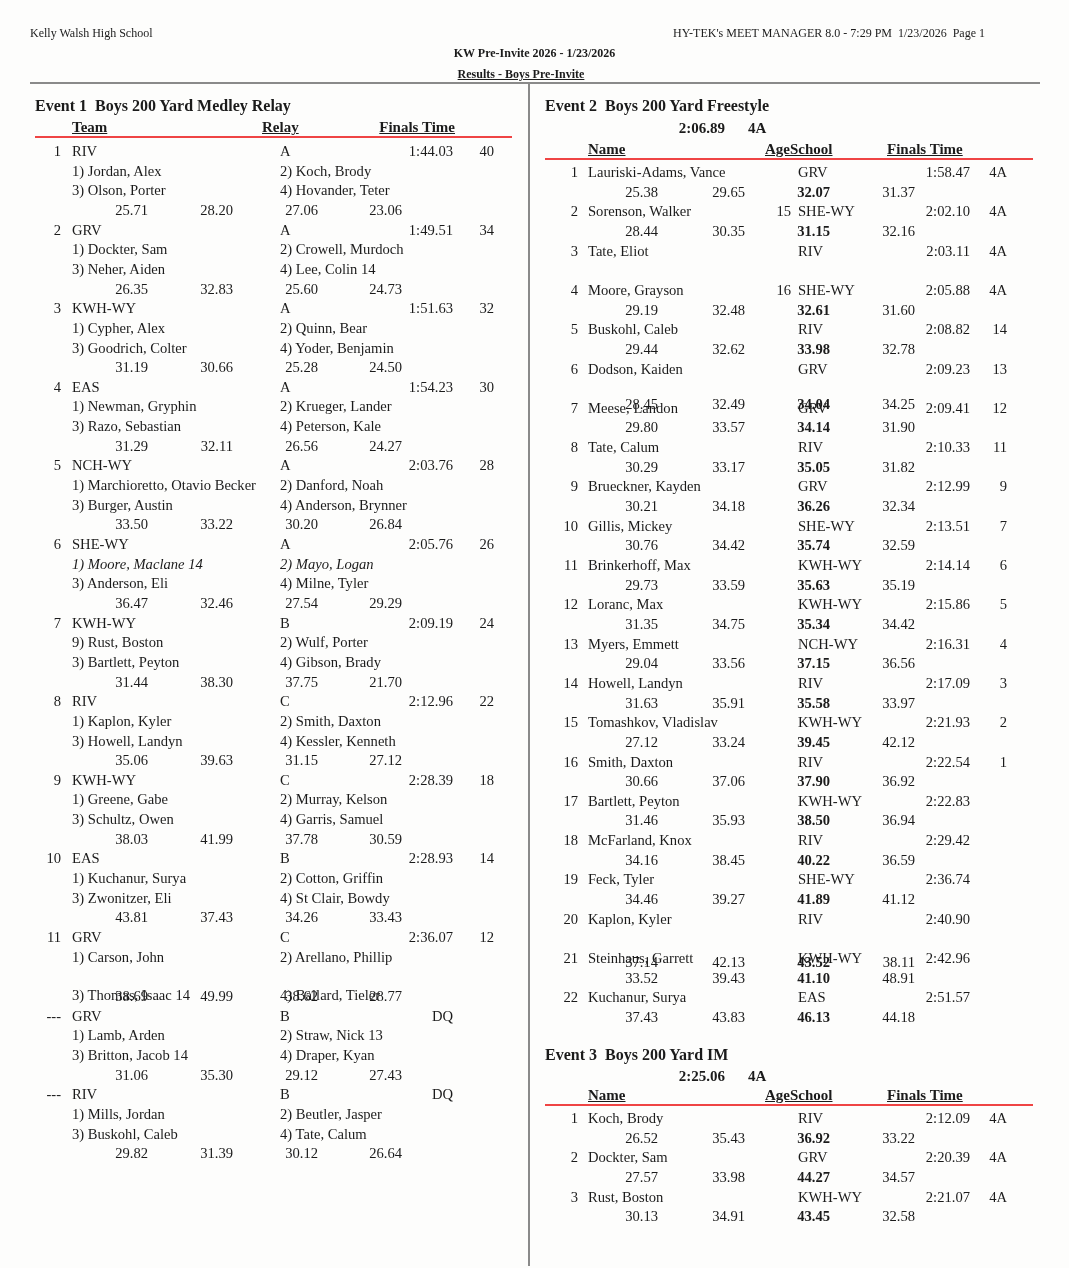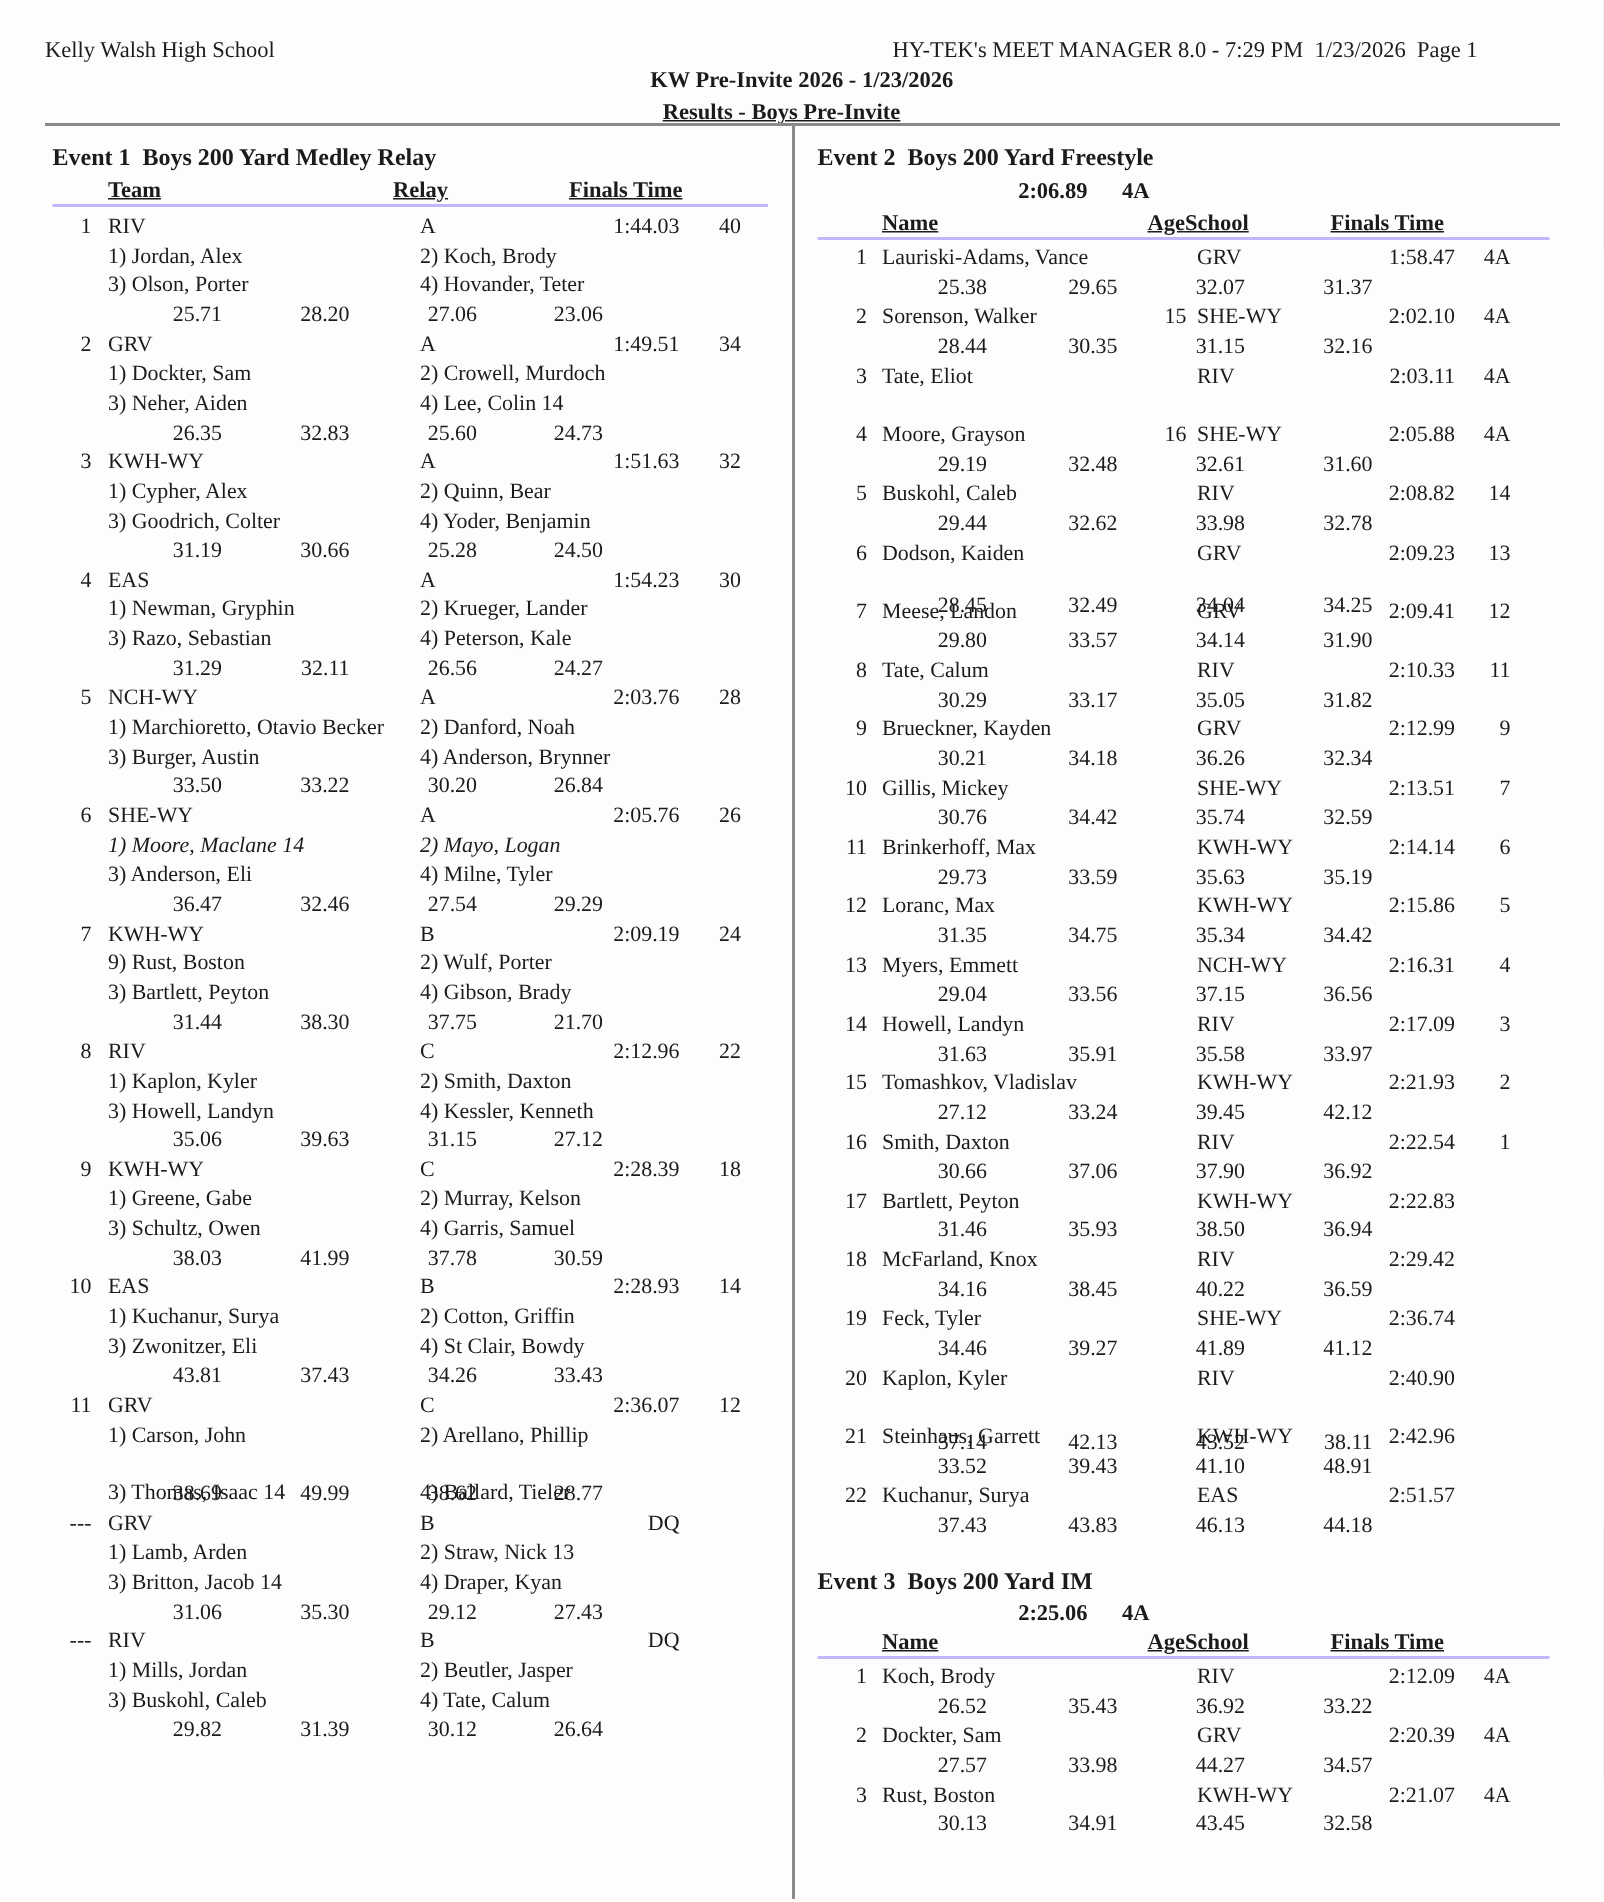--- a/index.html
+++ b/index.html
@@ -6,25 +6,25 @@
   .page{
     position:relative;
     width:1069px;height:1268px;
     background:#fdfdfc;
     font-family:"Liberation Serif","DejaVu Serif",serif;
     color:#1b1b1b;
     overflow:hidden;
   }
   .abs{position:absolute;white-space:pre;}
   .b{font-weight:bold;}
-  .hdr-line{font-size:15px;}
+  .hdr-line{font-size:12px;}
   .rule{position:absolute;background:#8a8a8a;}
   .ev-title{font-size:16px;font-weight:bold;}
   .seed{font-size:15px;font-weight:bold;}
-  .thead{position:absolute;height:17px;border-bottom:2px solid #c4b5fd;font-size:15px;font-weight:bold;}
+  .thead{position:absolute;height:17px;border-bottom:2px solid #ef4444;font-size:15px;font-weight:bold;}
   .thead span{position:absolute;text-decoration:underline;white-space:pre;}
   .tbody{position:absolute;font-size:14.6px;}
   .ln{position:absolute;width:100%;height:19px;}
   .ln span{position:absolute;white-space:pre;}
   
   .c-rank{left:0;width:26px;text-align:right;}
   .c-team{left:37px;}
   .c-relay{left:245px;}
   .c-fin{left:330px;width:88px;text-align:right;}
   .c-pts{left:419px;width:40px;text-align:right;}
@@ -36,21 +36,21 @@
   .c-s4{left:297px;width:70px;text-align:right;}
   
   .r-rank{left:0;width:33px;text-align:right;}
   .r-name{left:43px;}
   .r-age{left:216px;width:30px;text-align:right;}
   .r-school{left:253px;}
   .r-fin{left:345px;width:80px;text-align:right;}
   .r-tag{left:421px;width:41px;text-align:right;}
   .r-s1{left:43px;width:70px;text-align:right;}
   .r-s2{left:130px;width:70px;text-align:right;}
-  .r-s3{left:215px;width:70px;text-align:right;}
+  .r-s3{left:215px;width:70px;text-align:right;font-weight:bold;}
   .r-s4{left:300px;width:70px;text-align:right;}
 </style>
 </head>
 <body>
 
 <div class="page">
 
   <div class="abs hdr-line" style="left:30px;top:26px;">Kelly Walsh High School</div>
   <div class="abs hdr-line" style="right:84px;top:26px;">HY-TEK's MEET MANAGER 8.0 - 7:29 PM  1/23/2026  Page 1</div>
   <div class="abs hdr-line b" style="left:0;top:46px;width:1069px;text-align:center;">KW Pre-Invite 2026 - 1/23/2026</div>

